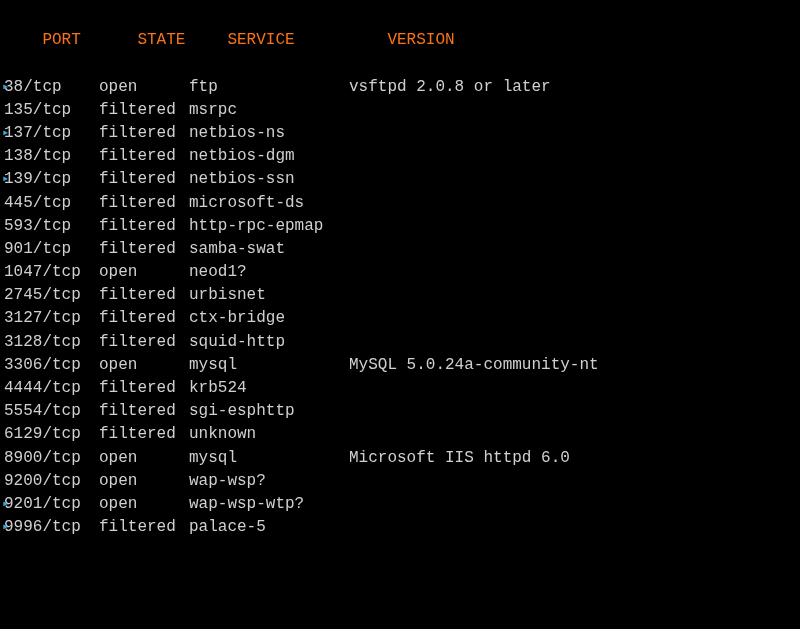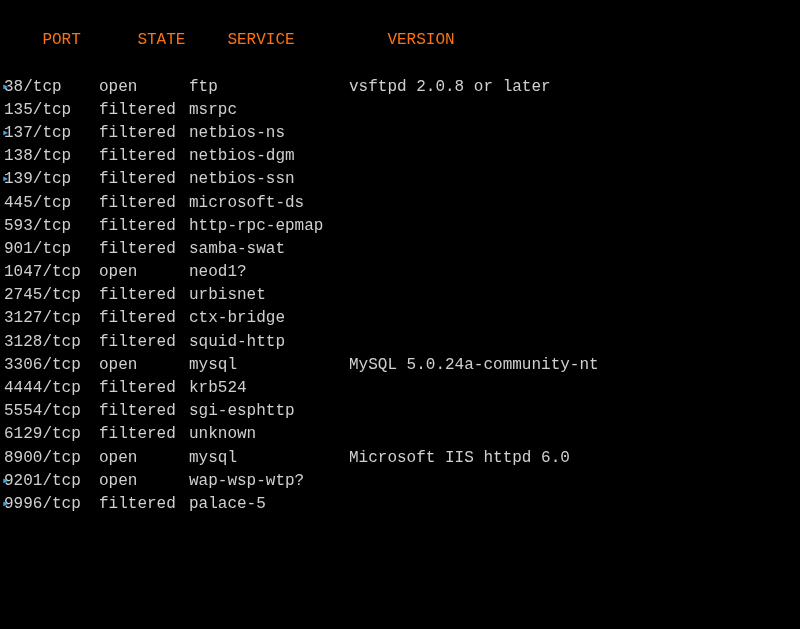--- a/index.html
+++ b/index.html
@@ -69,16 +69,17 @@
       <div class="line"><span class="col-port">901/tcp</span><span class="col-state">filtered</span><span class="col-service">samba-swat</span><span class="col-version"></span></div>
       <div class="line"><span class="col-port">1047/tcp</span><span class="col-state">open</span><span class="col-service">neod1?</span><span class="col-version"></span></div>
       <div class="line"><span class="col-port">2745/tcp</span><span class="col-state">filtered</span><span class="col-service">urbisnet</span><span class="col-version"></span></div>
       <div class="line"><span class="col-port">3127/tcp</span><span class="col-state">filtered</span><span class="col-service">ctx-bridge</span><span class="col-version"></span></div>
       <div class="line"><span class="col-port">3128/tcp</span><span class="col-state">filtered</span><span class="col-service">squid-http</span><span class="col-version"></span></div>
       <div class="line"><span class="col-port">3306/tcp</span><span class="col-state">open</span><span class="col-service">mysql</span><span class="col-version">MySQL 5.0.24a-community-nt</span></div>
       <div class="line"><span class="col-port">4444/tcp</span><span class="col-state">filtered</span><span class="col-service">krb524</span><span class="col-version"></span></div>
       <div class="line"><span class="col-port">5554/tcp</span><span class="col-state">filtered</span><span class="col-service">sgi-esphttp</span><span class="col-version"></span></div>
       <div class="line"><span class="col-port">6129/tcp</span><span class="col-state">filtered</span><span class="col-service">unknown</span><span class="col-version"></span></div>
       <div class="line"><span class="col-port">8900/tcp</span><span class="col-state">open</span><span class="col-service">mysql</span><span class="col-version">Microsoft IIS httpd 6.0</span></div>
+      <div class="line"><span class="col-port">9200/tcp</span><span class="col-state">open</span><span class="col-service">wap-wsp?</span><span class="col-version"></span></div>
       <div class="line"><span class="cursor-mark">▸</span><span class="col-port">9201/tcp</span><span class="col-state">open</span><span class="col-service">wap-wsp-wtp?</span><span class="col-version"></span></div>
       <div class="line"><span class="cursor-mark">▸</span><span class="col-port">9996/tcp</span><span class="col-state">filtered</span><span class="col-service">palace-5</span><span class="col-version"></span></div>
     </div>
 </div>
 
 </body></html>

